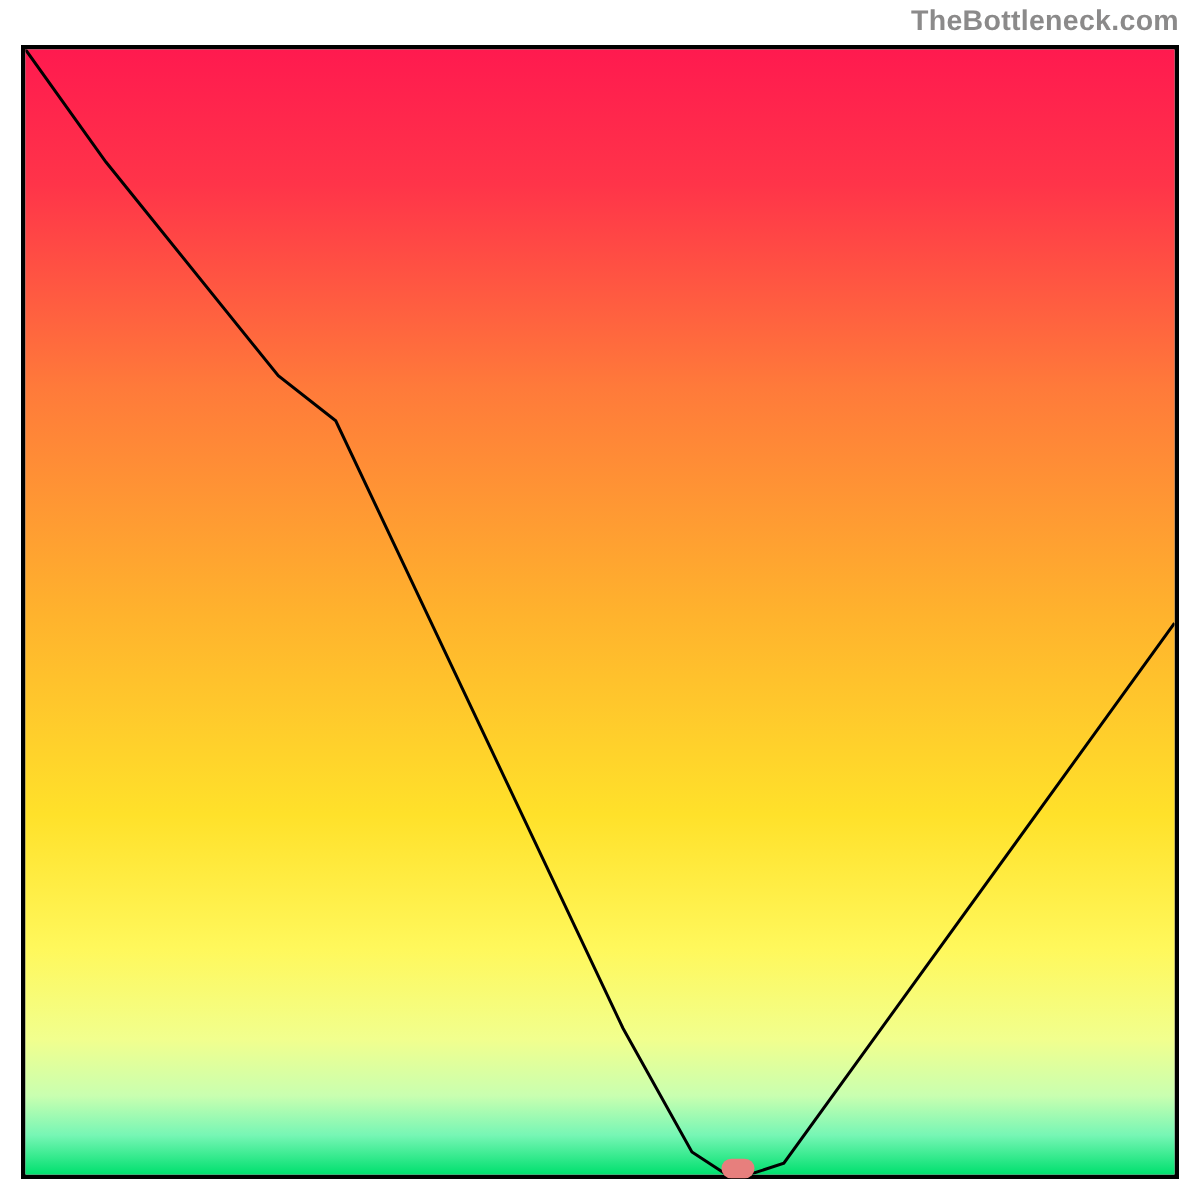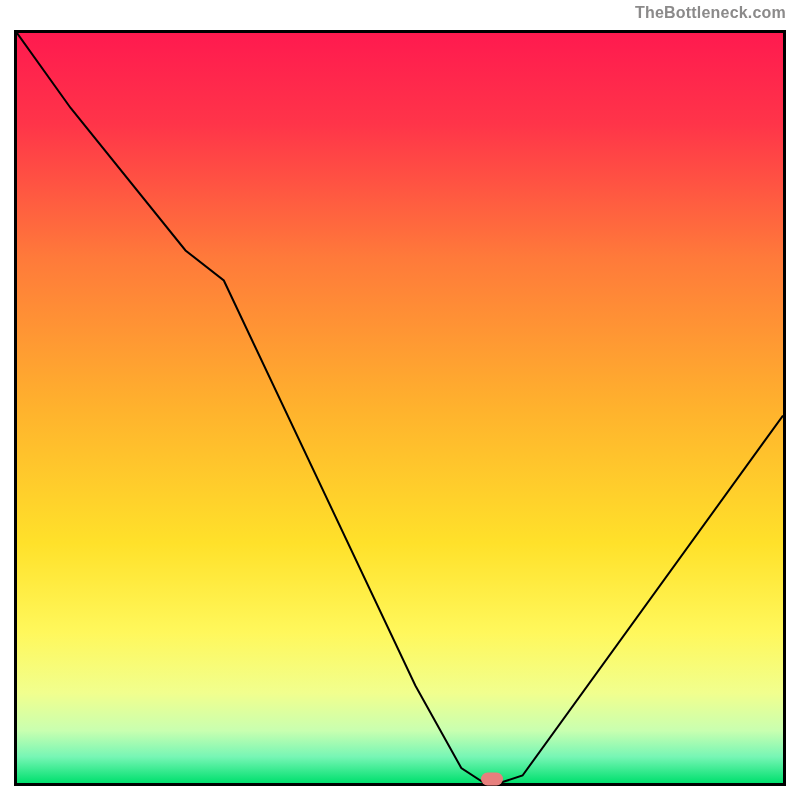--- a/index.html
+++ b/index.html
@@ -38,21 +38,21 @@
     height: 13px;
     background: #e77f7d;
     border-radius: 7px;
     z-index: 3;
     transform: translate(-50%, -50%);
   }
   .watermark {
     position: absolute;
     top: 4px;
     right: 14px;
-    font-size: 16px;
+    font-size: 19px;
     font-weight: 600;
     color: #8b8a8a;
     letter-spacing: 0.2px;
     z-index: 5;
   }
 </style>
 </head>
 <body>
 
 <div class="watermark">TheBottleneck.com</div>

